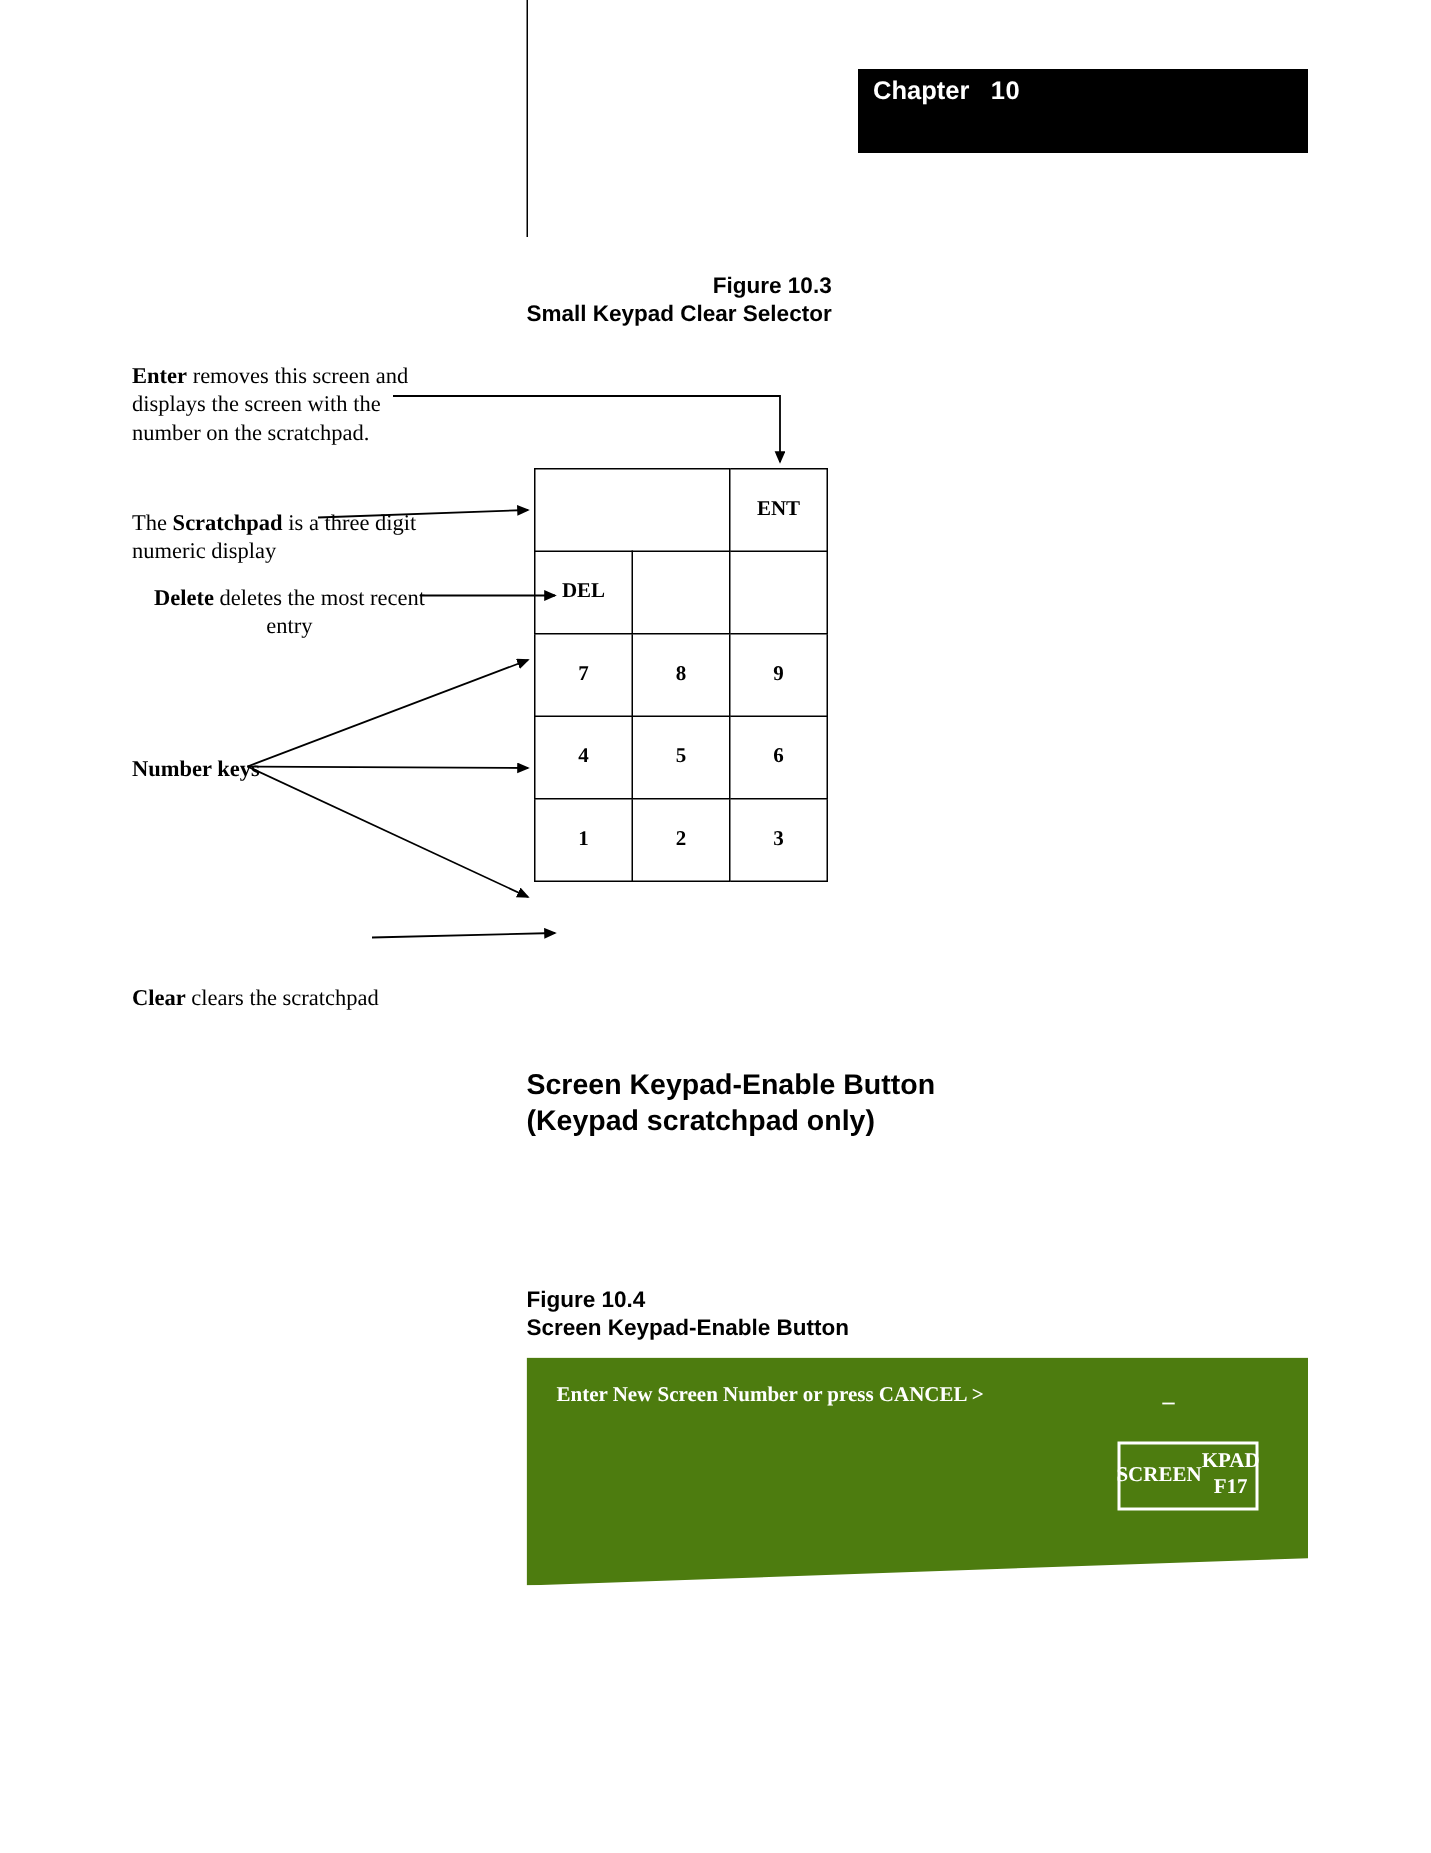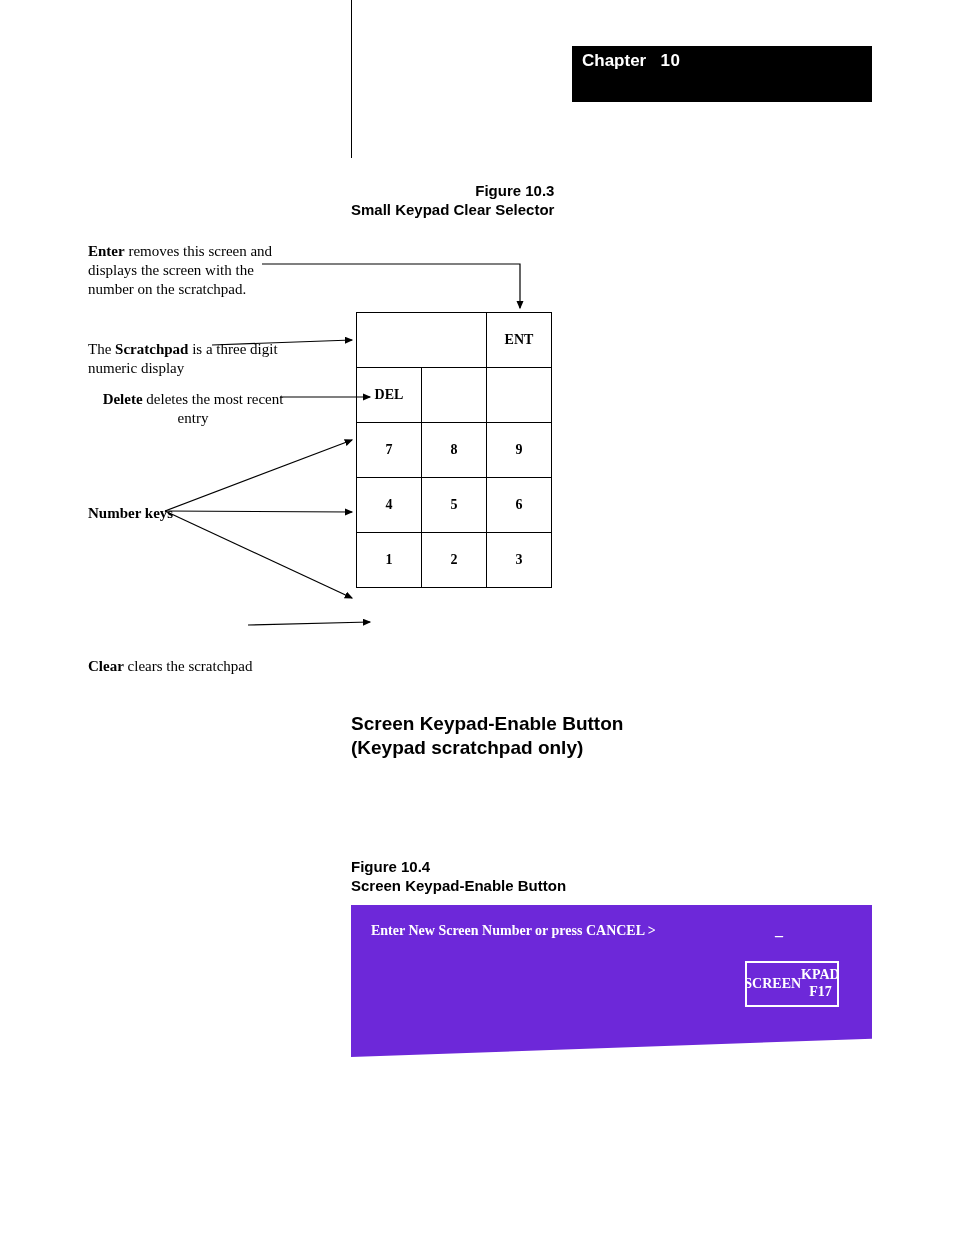--- a/index.html
+++ b/index.html
@@ -91,21 +91,21 @@
     position: absolute;
     font-size: 19px;
     font-weight: bold;
     font-family: "Arial Narrow", Arial, sans-serif;
     font-stretch: condensed;
     line-height: 1.25;
   }
   
   .panel {
     position: absolute;
-    background: #6d28d9;
+    background: #4d7c0f;
     color: #fff;
   }
   .panel .prompt {
     position: absolute;
     font-family: Georgia, "Times New Roman", serif;
     font-weight: bold;
     font-size: 14px;
     white-space: nowrap;
   }
   .panel .cursor {

